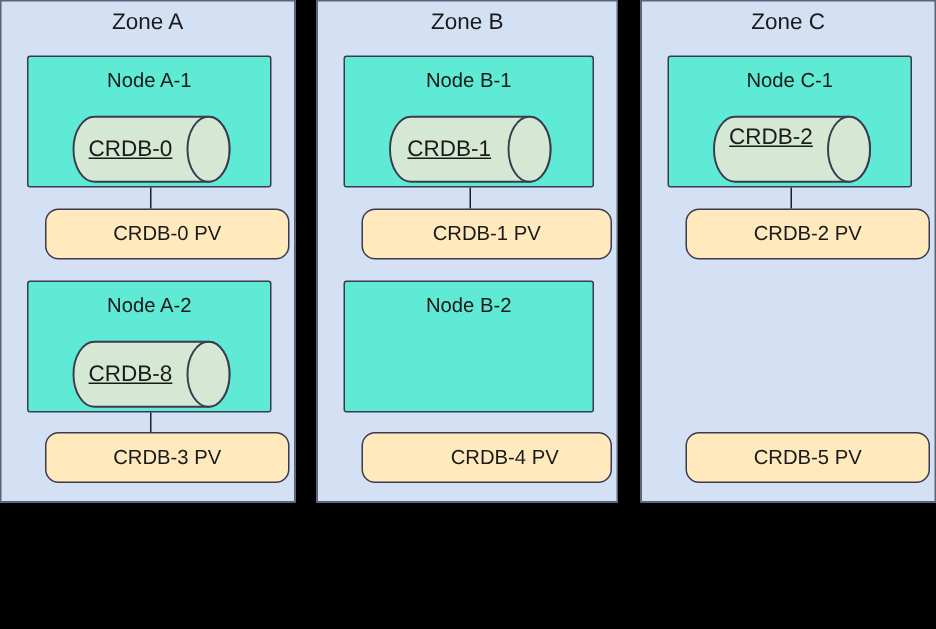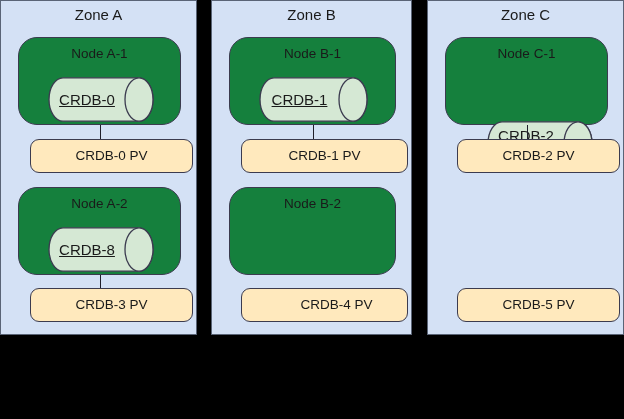--- a/index.html
+++ b/index.html
@@ -7,22 +7,22 @@
        font-family:"Liberation Sans","DejaVu Sans",sans-serif;color:#1a1a1a;}
 
   .canvas{position:absolute;left:0;top:0;width:624px;height:419px;background:#000000;}
 
   
   .zone{position:absolute;background:#d4e1f5;border:1px solid #5a6476;box-sizing:border-box;}
   .zone-title{position:absolute;left:0;right:0;top:6px;text-align:center;
               font-size:15px;line-height:16px;color:#1a1a1a;}
 
   
-  .node{position:absolute;background:#15803d;border:1.2px solid #3b3b4f;
-        border-radius:19px;box-sizing:border-box;}
+  .node{position:absolute;background:#5eead4;border:1.2px solid #3b3b4f;
+        border-radius:2px;box-sizing:border-box;}
   .node-title{position:absolute;left:0;right:0;top:8px;text-align:center;
               font-size:13.5px;line-height:16px;color:#1a1a1a;}
 
   
   .cyl{position:absolute;}
   .cyl svg{display:block;overflow:visible;}
   .cyl-label{position:absolute;left:0;top:50%;transform:translateY(-50%);
              text-align:center;font-size:15px;line-height:12px;color:#1a1a1a;
              pointer-events:none;text-decoration:underline;}
 
@@ -92,21 +92,21 @@
         <div class="node-title">Node B-2</div>
       </div>
       <div class="pv" style="left: 17px; top: 287px; width: 167px; height: 34px; padding-left: 24px;">
         <div class="pv-label">CRDB-4 PV</div>
       </div>
     </div>
     <div class="zone" style="left: 427px; top: 0px; width: 197px; height: 335px;">
       <div class="zone-title">Zone C</div>
       <div class="node" style="left: 17px; top: 36px; width: 163px; height: 88px;">
         <div class="node-title">Node C-1</div>
-        <div class="cyl" style="width: 104px; height: 30px; position: absolute; left: 42px; top: 39px; margin-top: 44px;">
+        <div class="cyl" style="width: 104px; height: 30px; position: absolute; left: 30px; top: 39px;">
           <svg width="104" height="45" viewBox="0 0 104 45">
             <path d="M 14 0.8 L 90 0.8 A 14 21.7 0 0 1 90 44.2 L 14 44.2 A 14 21.7 0 0 1 14 0.8 Z" fill="#d5e8d4" stroke="#3b3b4f" stroke-width="1.3"></path>
             <ellipse cx="90" cy="22.5" rx="14" ry="21.7" fill="#d5e8d4" stroke="#3b3b4f" stroke-width="1.3"></ellipse>
           </svg>
           <div class="cyl-label" style="width: 76px;">CRDB-2</div>
         </div>
       </div>
       <div class="conn" style="left: 98.5px; top: 124px; height: 14px;"></div>
       <div class="pv" style="left: 17px; top: 138px; width: 163px; height: 34px;">
         <div class="pv-label">CRDB-2 PV</div>

